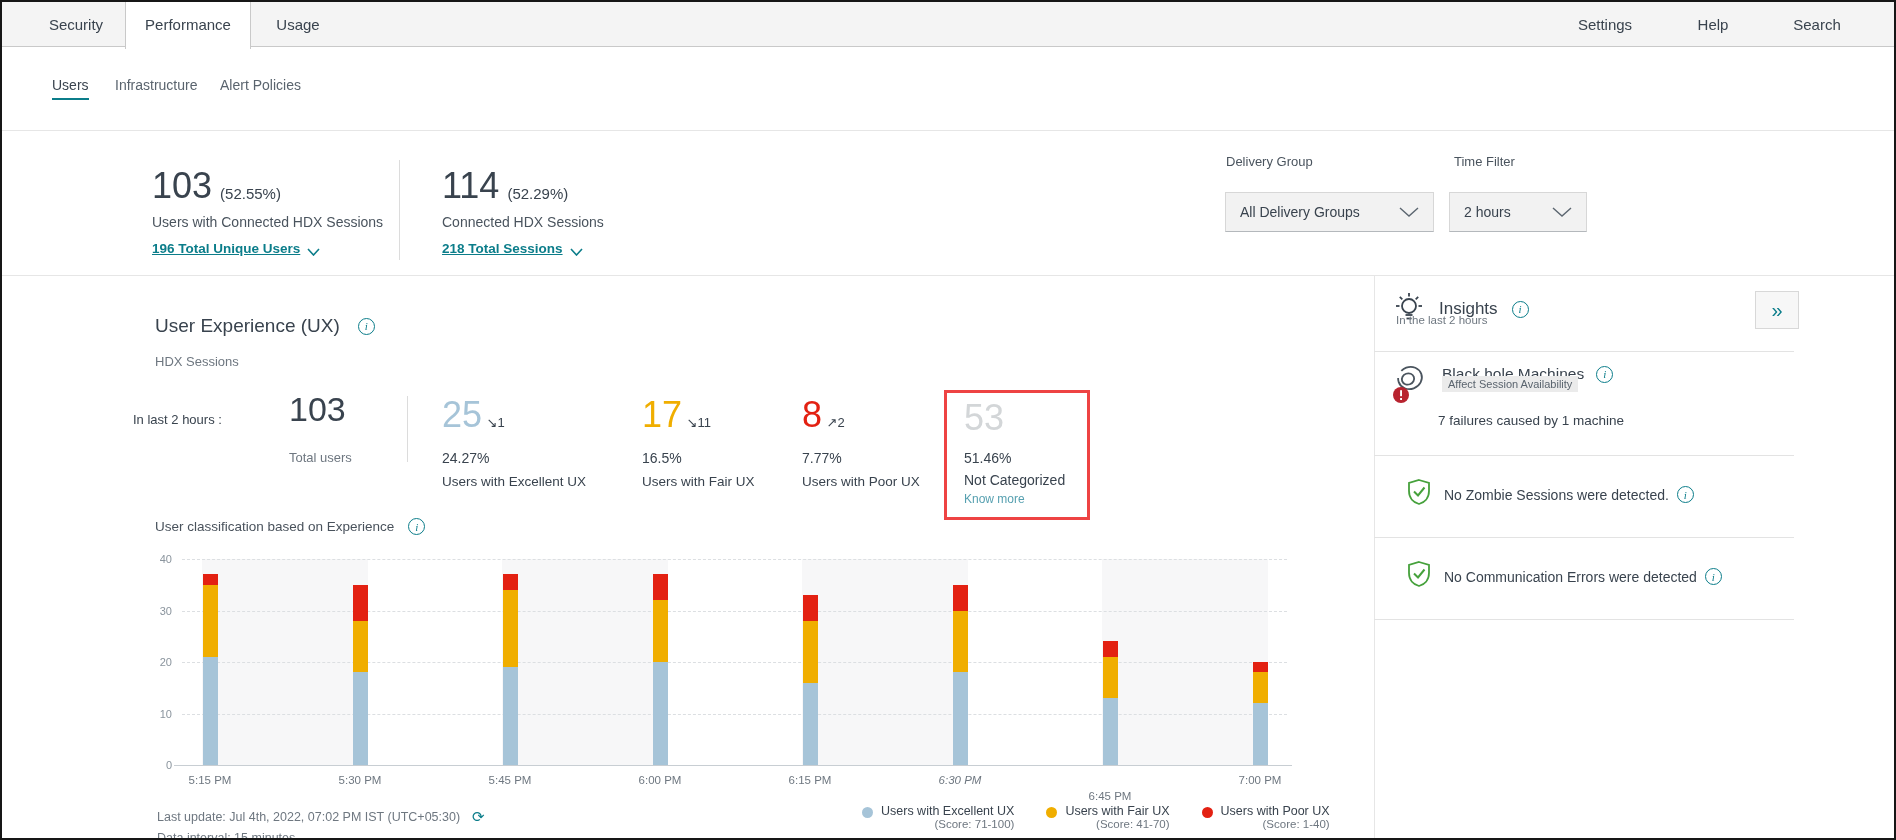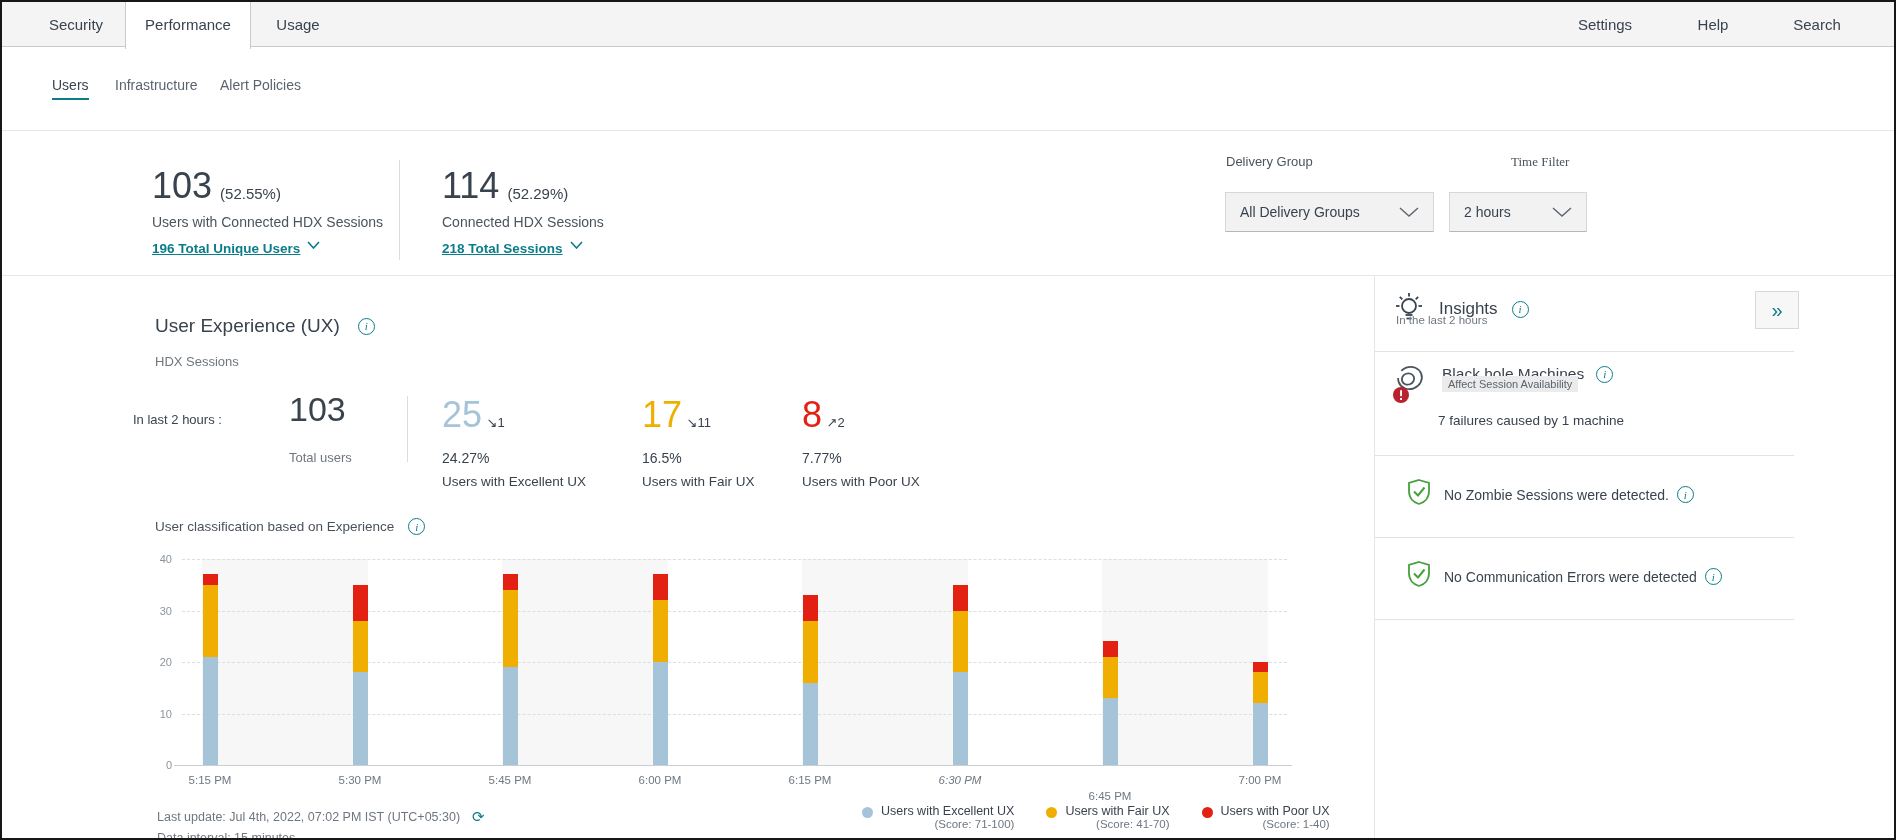--- a/index.html
+++ b/index.html
@@ -12,21 +12,21 @@
   .topnav-right{position:absolute;top:0;height:45px;line-height:45px;font-size:15px;color:#39434e;cursor:pointer;}
   
   .subtab{position:absolute;top:75px;font-size:14px;color:#5a646e;cursor:pointer;}
   .subtab.active{color:#39434e;}
   .subtab-underline{position:absolute;top:96px;height:2px;background:#0b7d8a;}
   .row-border{position:absolute;left:0;width:100%;height:1px;background:#e6e6e6;}
   
   .bignum{font-size:36px;font-weight:300;color:#39434e;letter-spacing:0;}
   .bignum-pct{font-size:15px;color:#39434e;}
   .sumlabel{font-size:14px;color:#4a545e;}
-  .tlink{font-size:13.5px;font-weight:bold;color:#0b7d8a;text-decoration:underline;cursor:pointer;display:inline-flex;align-items:flex-start;gap:7px;}
+  .tlink{font-size:13.5px;font-weight:bold;color:#0b7d8a;text-decoration:underline;cursor:pointer;display:inline-flex;align-items:flex-end;gap:7px;}
   .vdiv{position:absolute;width:1px;background:#dcdcdc;}
   
   .ddlabel{font-size:13px;color:#4a545e;}
   .dropdown{position:absolute;height:40px;background:#f2f2f2;border:1px solid #d7d7d7;border-bottom:1px solid #b4b8bc;box-sizing:border-box;display:flex;align-items:center;justify-content:space-between;padding:0 14px;font-size:14px;color:#39434e;cursor:pointer;}
   
   .info-icon{display:inline-flex;align-items:center;justify-content:center;width:15px;height:15px;border:1px solid #0b7d8a;border-radius:50%;color:#0b7d8a;font-family:"Liberation Serif","DejaVu Serif",serif;font-style:italic;font-size:11px;cursor:pointer;flex:none;}
   .info-icon::after{content:"i";}
   
   .ux-title{font-size:19px;color:#39434e;}
   .ux-sub{font-size:13px;color:#6e7780;text-align:right;}
@@ -117,21 +117,21 @@
       </span>
   </div>
 
   <div class="abs ddlabel" style="left:1224px;top:152px;">Delivery Group</div>
   <div class="dropdown" style="left:1223px;top:190px;width:209px;">
     <span>All Delivery Groups</span>
     <svg width="20" height="10" viewBox="0 0 20 10">
         <polyline points="1,1 10,9 19,1" fill="none" stroke="#5c6670" stroke-width="1.4"></polyline>
       </svg>
   </div>
-  <div class="abs ddlabel" style="left:1509px;top:152px;font-family:Liberation Serif, serif;">Time Filter</div>
+  <div class="abs ddlabel" style="left:1452px;top:152px;">Time Filter</div>
   <div class="dropdown" style="left:1447px;top:190px;width:138px;">
     <span>2 hours</span>
     <svg width="20" height="10" viewBox="0 0 20 10">
         <polyline points="1,1 10,9 19,1" fill="none" stroke="#5c6670" stroke-width="1.4"></polyline>
       </svg>
   </div>
 
   <div class="row-border" style="top:273px;"></div>
 
   <div class="abs" style="left:153px;top:313px;display:flex;align-items:center;gap:18px;">
@@ -159,20 +159,28 @@
     <div class="catlabel" style="margin-top:8px;">Users with Fair UX</div>
   </div>
 
   <div class="abs" style="left:800px;top:392px;">
     <span class="catnum c-poor">8</span>
     <span class="delta">↗2</span>
     <div class="pct" style="margin-top:14px;">7.77%</div>
     <div class="catlabel" style="margin-top:8px;">Users with Poor UX</div>
   </div>
 
+  <div id="nc-box">
+    <div style="padding:4px 0 0 17px;">
+      <div class="catnum c-nc">53</div>
+      <div class="pct" style="margin-top:11px;">51.46%</div>
+      <div style="font-size:14px;color:#39434e;margin-top:6px;">Not Categorized</div>
+      <div class="knowmore" style="margin-top:4px;">Know more</div>
+    </div>
+  </div>
 
   <div class="abs" style="left:153px;top:516px;display:flex;align-items:center;gap:14px;">
     <span class="charttitle">User classification based on Experience</span>
     <span class="info-icon"></span>
   </div>
   <div id="chart-layer" class="abs" style="left:0;top:0;width:1372px;height:800px;">
       <div class="band" style="left: 200px; top: 557px; width: 166px; height: 206px;"></div>
       <div class="band" style="left: 500px; top: 557px; width: 166px; height: 206px;"></div>
       <div class="band" style="left: 800px; top: 557px; width: 166px; height: 206px;"></div>
       <div class="band" style="left: 1100px; top: 557px; width: 166px; height: 206px;"></div>

